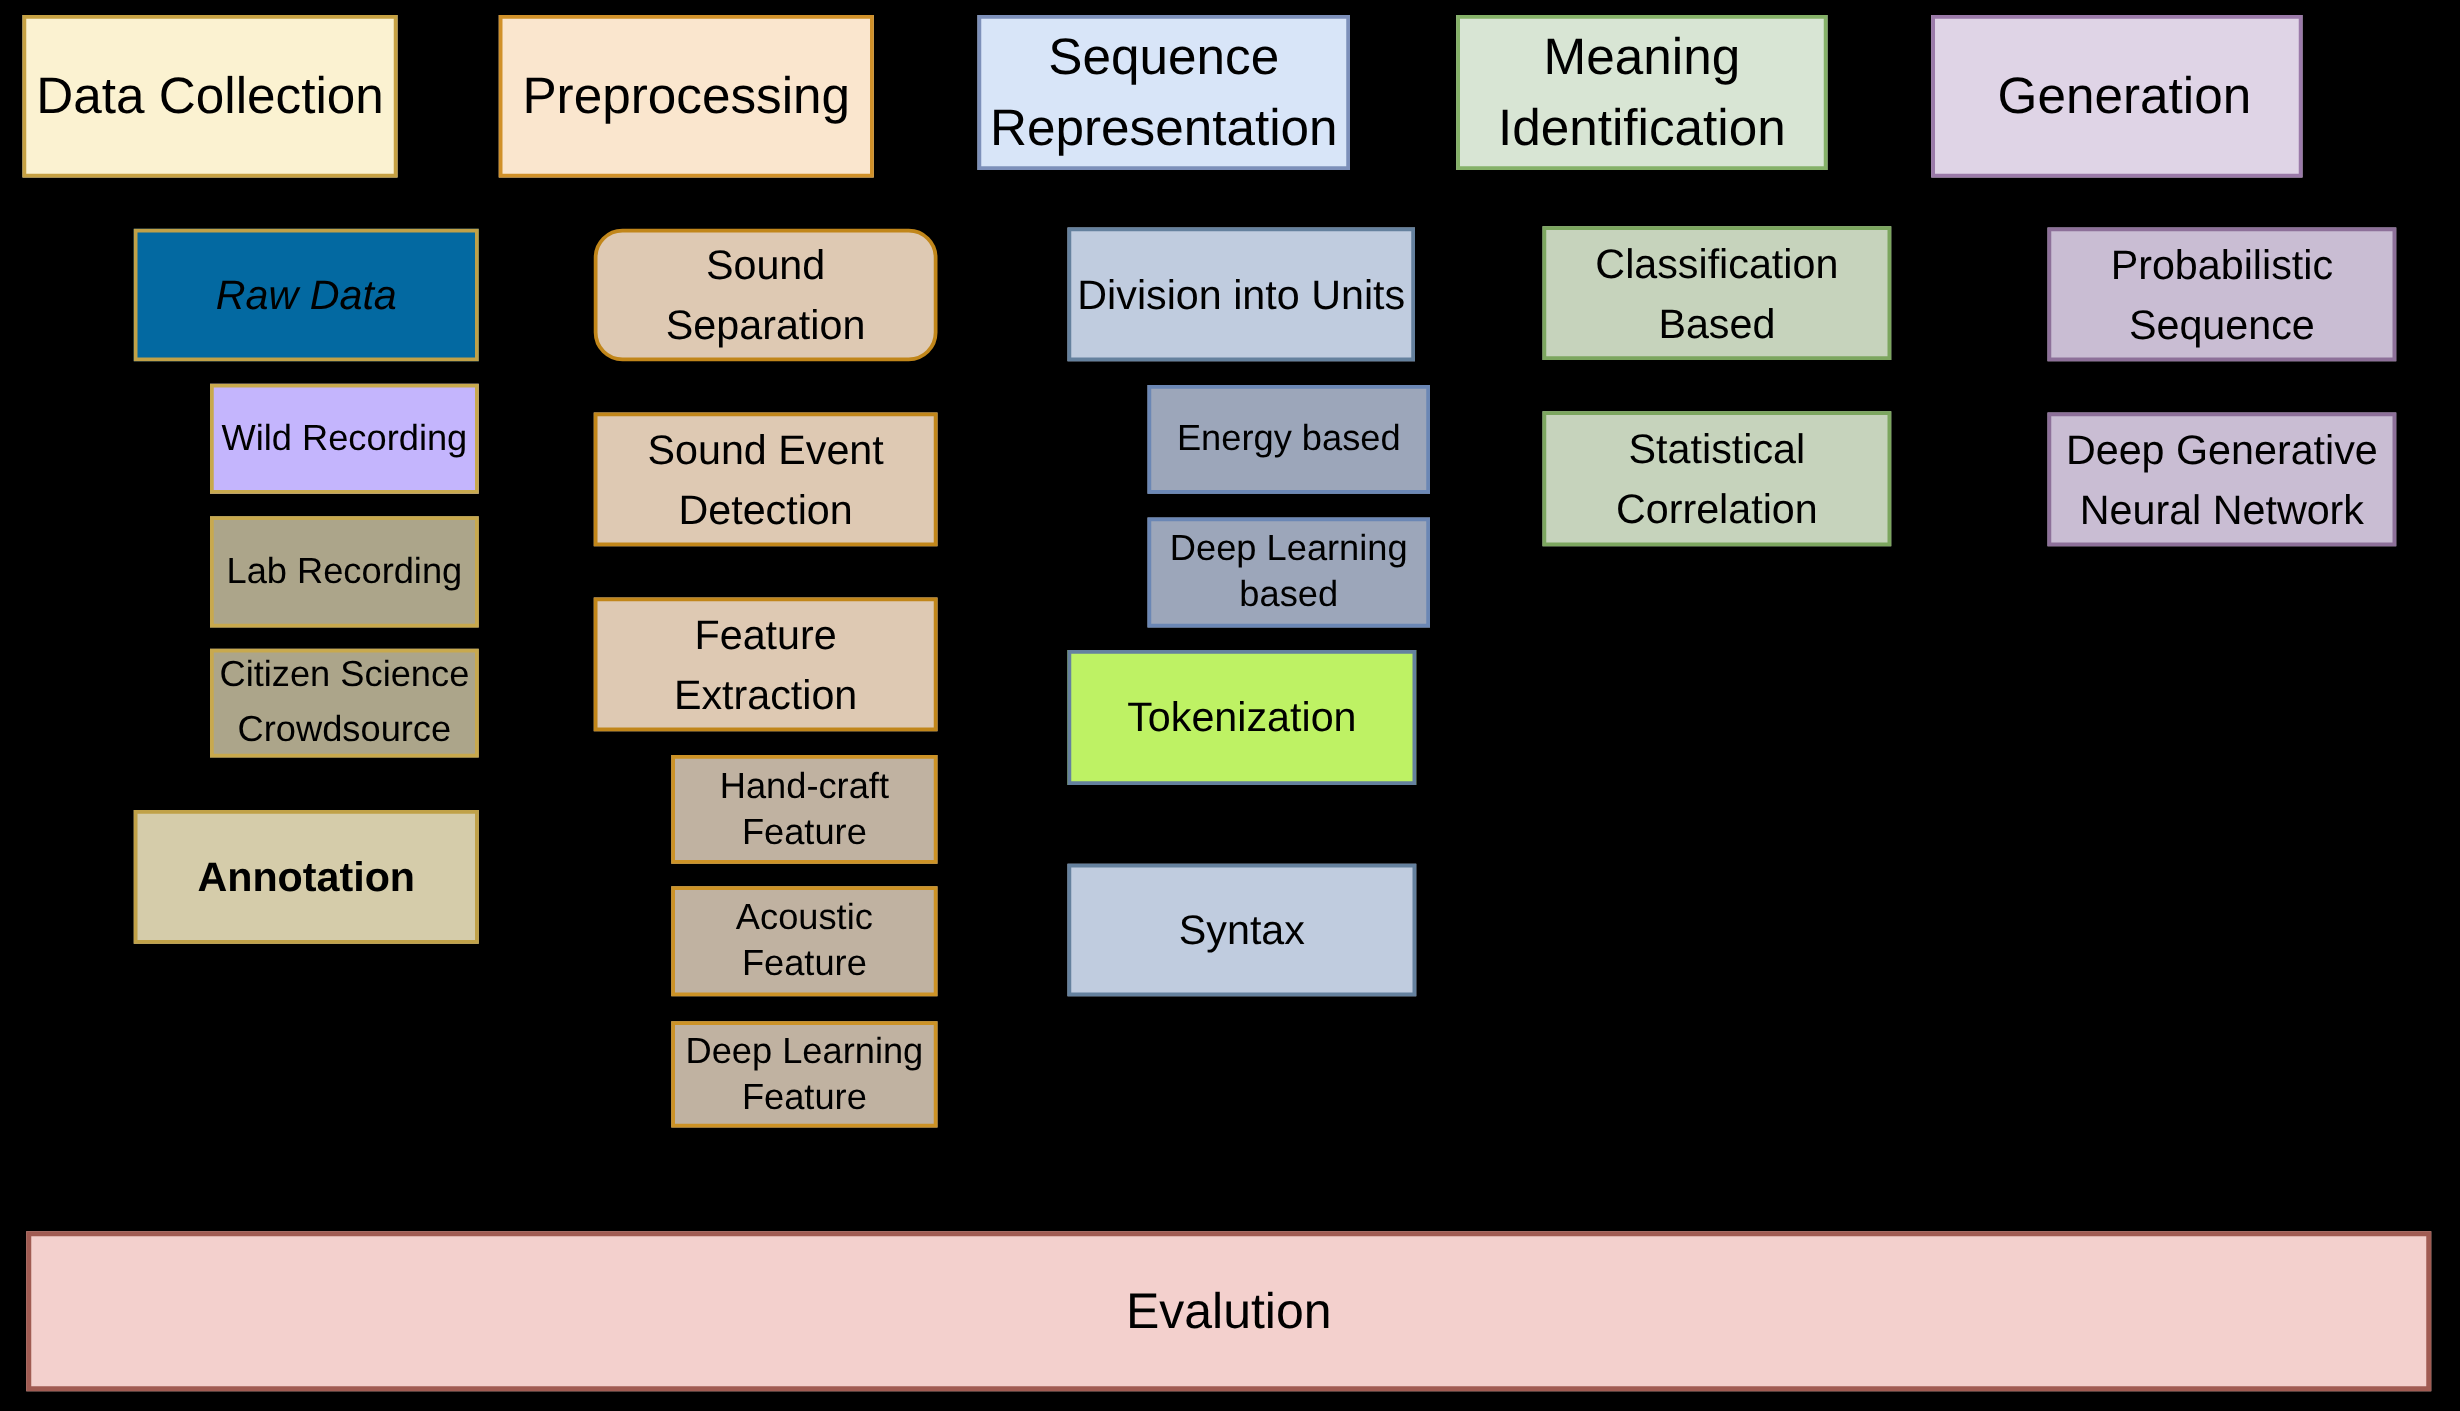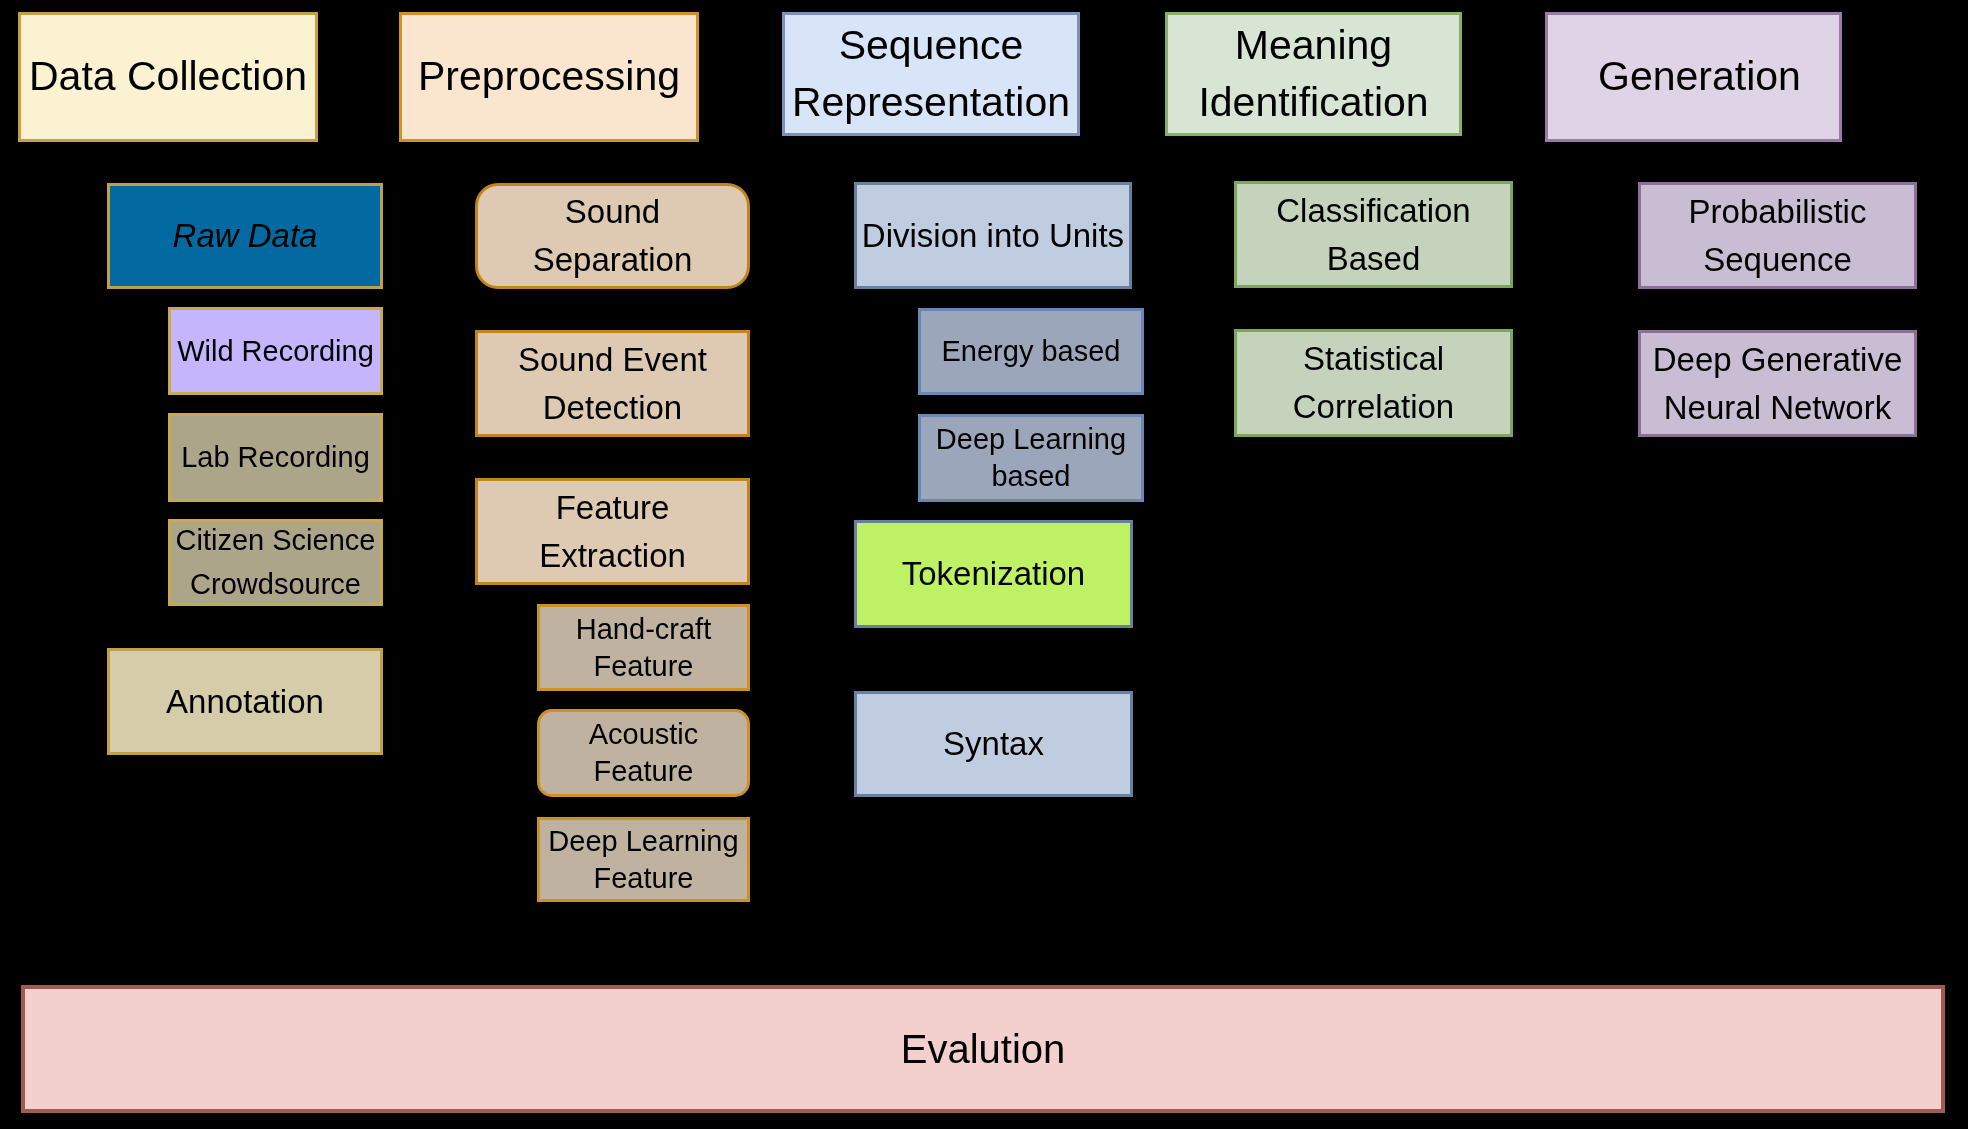--- a/index.html
+++ b/index.html
@@ -40,21 +40,21 @@
   .b-wild      { left: 168px; top: 307px; width: 215px; height: 88px;  }
   .b-lab       { left: 168px; top: 413px; width: 215px; height: 89px;  }
   .b-citizen   { left: 168px; top: 519px; width: 215px; height: 87px;  }
   .b-annot     { left: 107px; top: 648px; width: 276px; height: 107px; }
 
   
   .b-sep       { left: 475px; top: 183px; width: 275px; height: 106px; border-radius: 23px; }
   .b-sed       { left: 475px; top: 330px; width: 275px; height: 107px; }
   .b-fe        { left: 475px; top: 478px; width: 275px; height: 107px; }
   .b-hand      { left: 537px; top: 604px; width: 213px; height: 87px;  }
-  .b-acoustic  { left: 537px; top: 709px; width: 213px; height: 88px; border-radius: 15px;  }
+  .b-acoustic  { left: 537px; top: 709px; width: 213px; height: 88px;  }
   .b-dlf       { left: 537px; top: 817px; width: 213px; height: 85px;  }
 
   
   .b-div       { left: 854px; top: 182px; width: 278px; height: 107px; }
   .b-energy    { left: 918px; top: 308px; width: 226px; height: 87px;  }
   .b-dlb       { left: 918px; top: 414px; width: 226px; height: 88px;  }
   .b-token     { left: 854px; top: 520px; width: 279px; height: 108px; }
   .b-syntax    { left: 854px; top: 691px; width: 279px; height: 106px; }
 
   
@@ -87,21 +87,21 @@
 
   <div class="box lv2 b-raw" style="background-color: #0369a1; border-color: rgb(192, 161, 72); font-style: italic;">Raw Data</div>
 
   <div class="box lv3 b-wild" style="background-color: #c4b5fd; border-color: rgb(200, 169, 78);">Wild Recording</div>
 
   <div class="box lv3 b-lab" style="background-color: rgb(172, 165, 138); border-color: rgb(200, 169, 78);">Lab Recording</div>
 
   <div class="box lv3 lh-tall b-citizen" style="background-color: rgb(172, 165, 138); border-color: rgb(200, 169, 78);">Citizen Science
 Crowdsource</div>
 
-  <div class="box lv2 b-annot" style="background-color: rgb(213, 204, 170); border-color: rgb(192, 161, 72);">Annotation</div>
+  <div class="box lv2 b-annot" style="background-color: rgb(213, 204, 170); border-color: rgb(192, 161, 72); font-weight: bold;">Annotation</div>
 
   <div class="box lv2 b-sep" style="background-color: rgb(222, 201, 179); border-color: rgb(193, 134, 26);">Sound
 Separation</div>
 
   <div class="box lv2 b-sed" style="background-color: rgb(222, 201, 179); border-color: rgb(193, 134, 26);">Sound Event
 Detection</div>
 
   <div class="box lv2 b-fe" style="background-color: rgb(222, 201, 179); border-color: rgb(193, 134, 26);">Feature
 Extraction</div>
 

